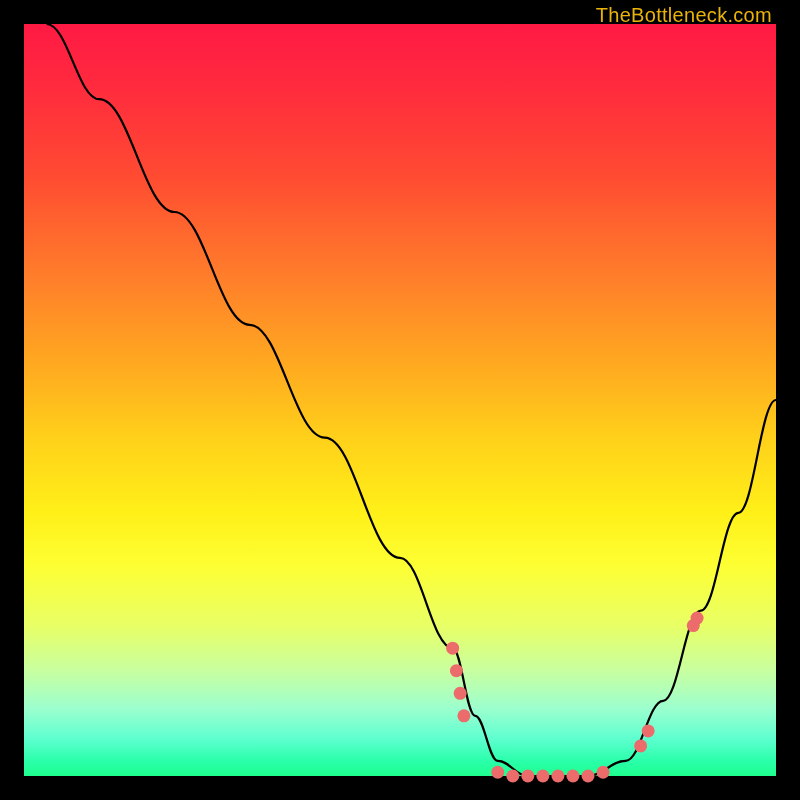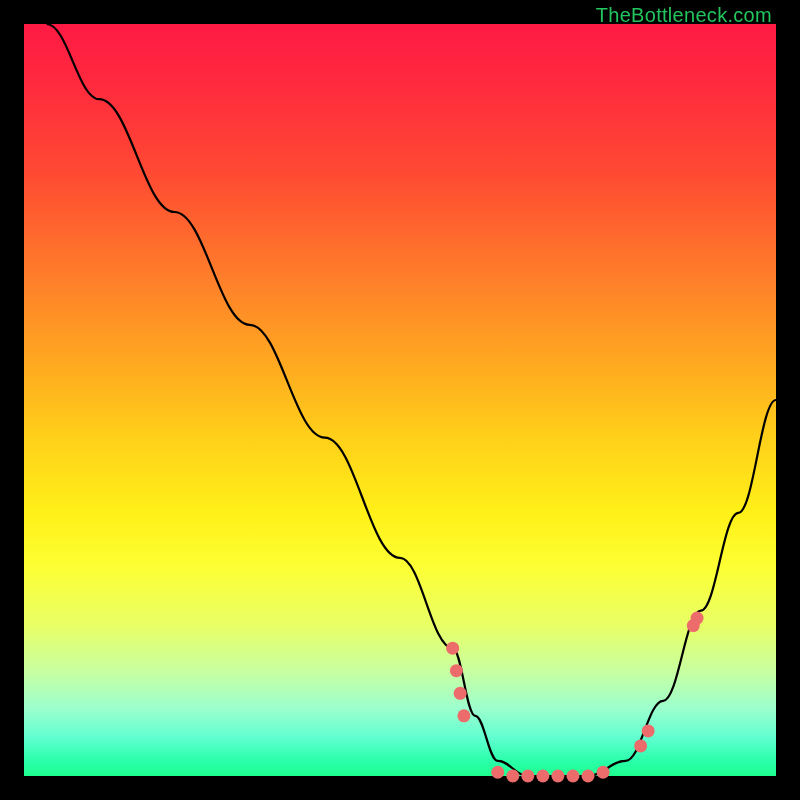--- a/index.html
+++ b/index.html
@@ -35,21 +35,21 @@
     #9cffce 91%,
     #5fffd0 95%,
     #2affaa 98%,
     #1eff8e 100%
   );
 }
 .watermark {
   position: absolute;
   top: 4px;
   right: 28px;
-  color: #22c55e;
+  color: #eab308;
   font-size: 20px;
   font-weight: 500;
   letter-spacing: 0.3px;
 }
 svg.curve {
   position: absolute;
   left: 24px;
   top: 24px;
   width: 752px;
   height: 752px;

